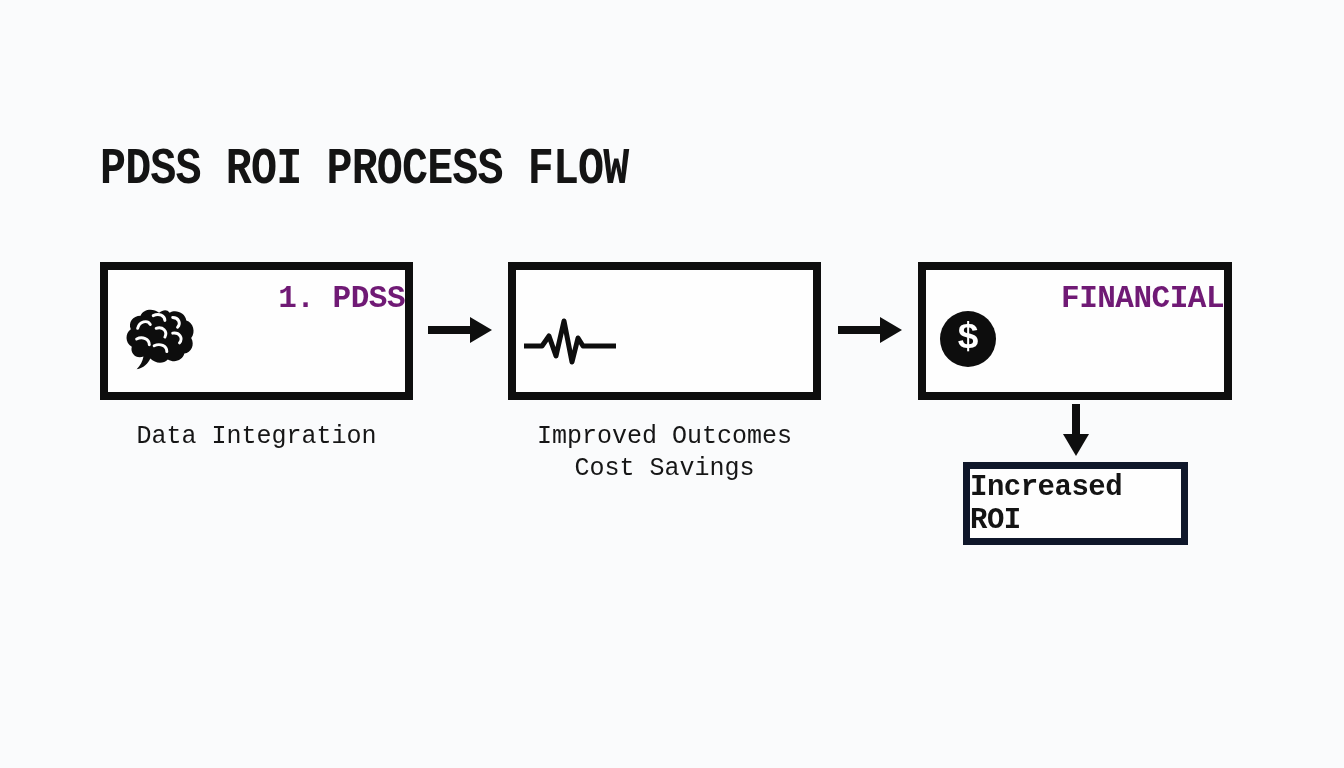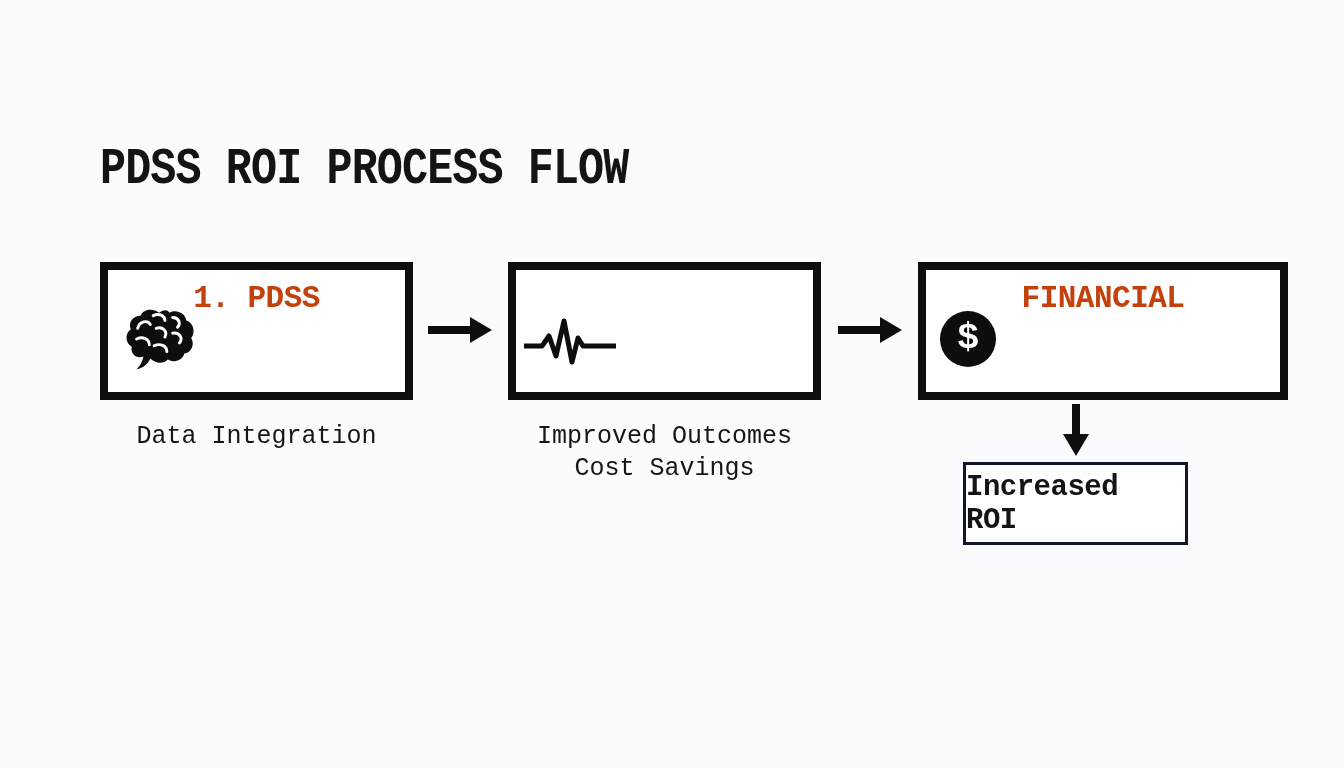--- a/index.html
+++ b/index.html
@@ -29,30 +29,30 @@
     position: absolute;
     top: 262px;
     width: 313px;
     height: 138px;
     border: 8px solid #0e0e0e;
     background: #fefefe;
     box-sizing: border-box;
   }
   .box-1 { left: 100px; }
   .box-2 { left: 508px; }
-  .box-3 { left: 918px; width: 370px; }
+  .box-3 { left: 918px; width: 314px; }
   .stage-label {
     position: absolute;
     top: 11px;
     left: 0;
     right: 0;
-    text-align: center;
+    text-align: right;
     font-size: 31px;
     font-weight: bold;
-    color: #c2410c;
+    color: #701a75;
     letter-spacing: -0.5px;
   }
   .icon-slot { position: absolute; }
   .brain-slot { left: 16px; top: 36px; }
   .ecg-slot   { left: 8px;  top: 46px; }
   .dollar-circle {
     left: 14px; top: 41px;
     width: 56px; height: 56px;
     border-radius: 50%;
     background: #0d0d0d;
@@ -80,21 +80,21 @@
   .h-arrow { position: absolute; top: 312px; }
   .h-arrow-1 { left: 428px; }
   .h-arrow-2 { left: 838px; }
   .v-arrow { position: absolute; left: 1056px; top: 404px; }
   .result-box {
     position: absolute;
     left: 963px;
     top: 462px;
     width: 225px;
     height: 83px;
-    border: 3px solid #0f172a;
+    border: 7px solid #0f172a;
     background: #fefefe;
     box-sizing: border-box;
     display: flex;
     align-items: center;
     justify-content: center;
   }
   .result-label {
     font-size: 29px;
     font-weight: bold;
     color: #141414;

